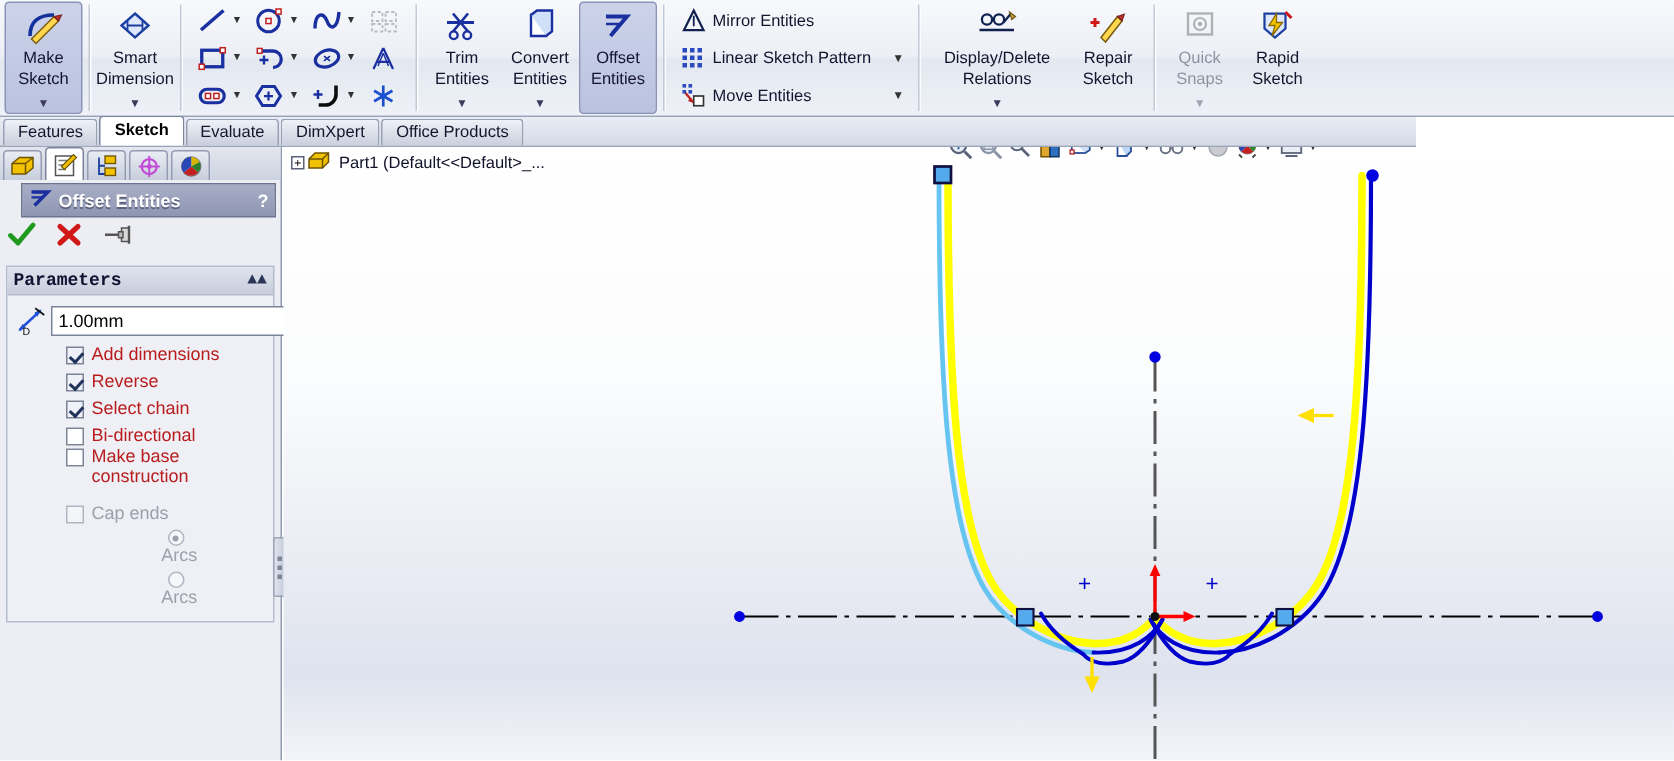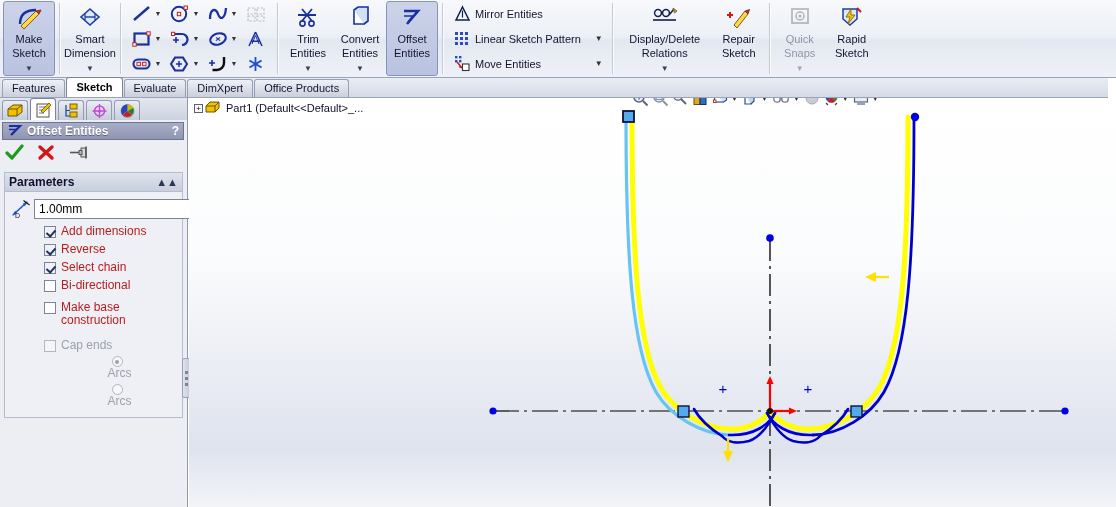--- a/index.html
+++ b/index.html
@@ -48,21 +48,21 @@
   .rowbtns { display: flex; flex-direction: column; justify-content: center; padding: 0 2px; }
   .rowbtn { display: flex; align-items: center; height: 25px; padding: 0 3px; white-space: nowrap; }
   .rowbtn .ic { width: 20px; display: flex; align-items: center; justify-content: center; }
   .rowbtn .lbl { font-size: 11px; margin-left: 3px; color: #13132e; }
   .rowbtn .dd { margin-left: auto; font-size: 8px; color: #333; padding-left: 14px; }
 
   .disabled { opacity: .42; align-items: center; }
 
   
   #tabstrip {
-    position: absolute; left: 0; top: 78px; width: 1108px; height: 20px;
+    position: absolute; left: 0; top: 78px; width: 944px; height: 20px;
     background: linear-gradient(to bottom,#e9edf4,#d5dae6);
     border-bottom: 1px solid #9aa4b8;
     display: flex; align-items: flex-end; padding-left: 2px;
   }
   .tab {
     height: 18px; line-height: 17px; padding: 0 9px; font-size: 11px;
     background: linear-gradient(to bottom,#eef1f7,#c9cfdd);
     border: 1px solid #98a0b4; border-bottom: none;
     border-radius: 3px 3px 0 0; margin-right: 1px; color: #15152e;
   }
@@ -78,35 +78,35 @@
   }
   #pmtabs { display: flex; height: 22px; background: linear-gradient(to bottom,#e4e7ef,#ccd2e0); padding-left: 2px; align-items: flex-end; }
   .pmtab {
     width: 26px; height: 20px; display: flex; align-items: center; justify-content: center;
     background: linear-gradient(to bottom,#e9ecf3,#c7cddc);
     border: 1px solid #949cb2; border-bottom: none; border-radius: 3px 3px 0 0; margin-right: 2px;
   }
   .pmtab.active { background: #fff; height: 22px; border-color: #7b849c; }
 
   #pmtitle {
-    margin: 2px 3px 0 2px; height: 18px;
+    margin: 2px 3px 0 14px; height: 23px;
     background: linear-gradient(to bottom,#a8aec6,#8f96b2);
     border: 1px solid #6d7490;
     display: flex; align-items: center; padding: 0 4px; color: #fff;
   }
   #pmtitle .t { font-weight: bold; font-size: 12px; margin-left: 4px; text-shadow: 0 1px 0 #5c6380; }
   #pmtitle .q { margin-left: auto; font-weight: bold; font-size: 12px; }
 
   #pmactions { display: flex; align-items: center; height: 26px; padding-left: 5px; gap: 13px; }
 
   .section { margin: 6px 4px 0 4px; border: 1px solid #b5bccd; background: #eef0f6; }
   .sechead {
     height: 19px; display: flex; align-items: center; padding: 0 4px;
     background: linear-gradient(to bottom,#dfe3ed,#c8cedd);
-    border-bottom: 1px solid #b5bccd; font-weight: bold; font-size: 12px; color: #101030;
+    border-bottom: 1px solid #b5bccd; font-weight: bold; font-size: 12px; color: #101030; font-family: Liberation Mono, monospace;
   }
   .sechead .chev { margin-left: auto; color: #2a3558; font-size: 11px; }
   .secbody { padding: 6px 5px 9px 5px; }
 
   .distrow { display: flex; align-items: center; height: 22px; }
   .distrow .dic { width: 28px; display: flex; align-items: center; justify-content: center; }
   .distinput {
     flex: 1; height: 20px; background: #fff; border: 1px solid #7b8499;
     font-size: 12px; line-height: 18px; padding: 0 4px; color: #000;
   }
@@ -570,21 +570,21 @@
           <span class="cklbl">Reverse</span>
         </div>
         <div class="ckrow">
           <span class="ckbox checked"></span>
           <span class="cklbl">Select chain</span>
         </div>
         <div class="ckrow">
           <span class="ckbox"></span>
           <span class="cklbl">Bi-directional</span>
         </div>
-        <div class="ckrow" style="margin-top:9px">
+        <div class="ckrow" style="margin-top:1px">
           <span class="ckbox"></span>
           <span class="cklbl" style="max-width:95px">Make base construction</span>
         </div>
         <div class="ckrow" style="margin-top:12px">
           <span class="ckbox dis"></span>
           <span class="cklbl dis">Cap ends</span>
         </div>
 
         <div class="radrow">
           <span class="radio on"></span>

